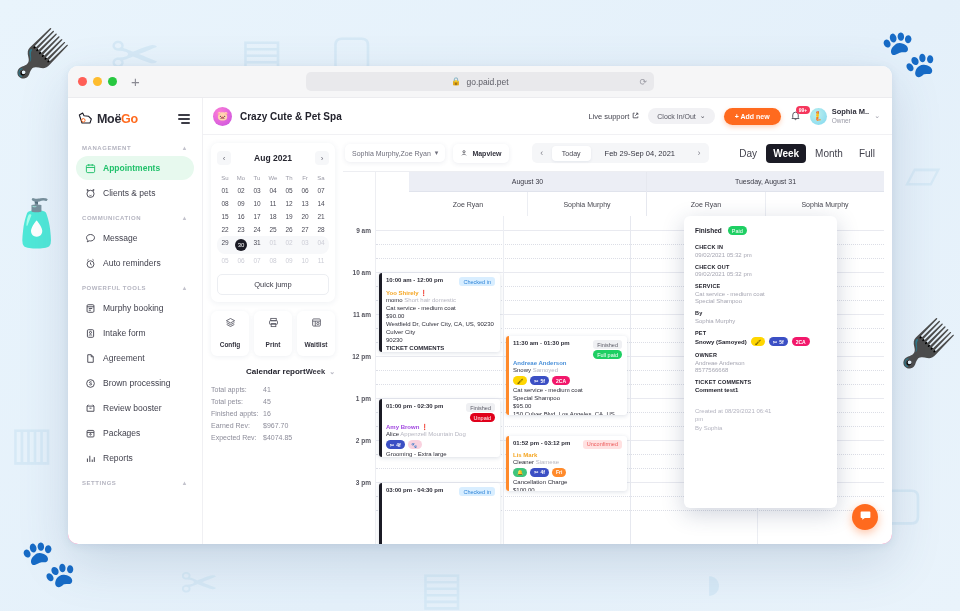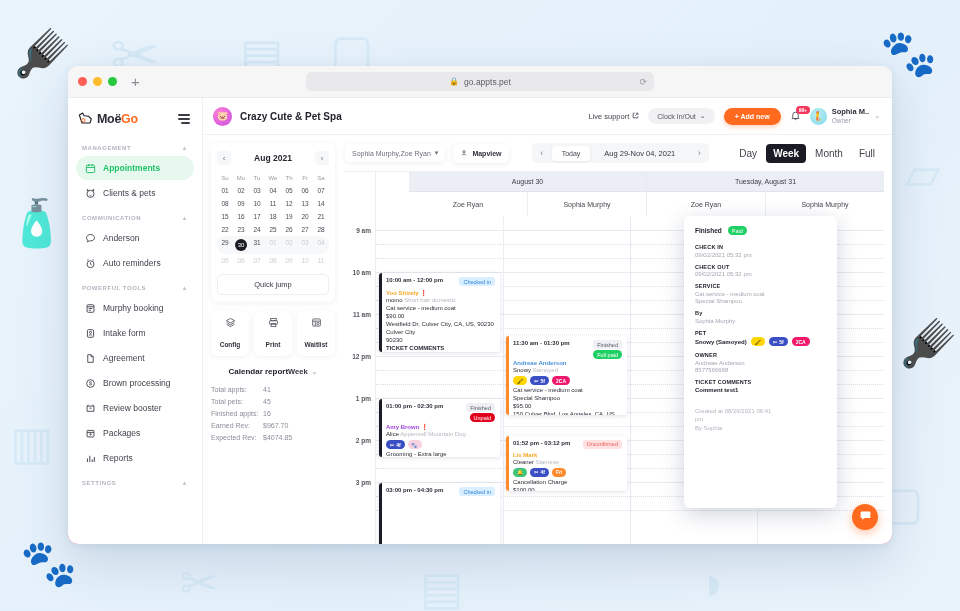--- a/index.html
+++ b/index.html
@@ -193,21 +193,21 @@
   }
   #tool3 { display: grid; grid-template-columns: repeat(3,1fr); gap: 5px; margin-top: 9px; }
   .toolcard {
     background: #fff; border-radius: 6px; box-shadow: 0 1px 5px rgba(40,60,100,.08);
     padding: 6px 2px 5px; text-align: center; cursor: pointer;
   }
   .toolcard .ti { font-size: 10px; color: #53535f; display: block; margin-bottom: 3px; }
   .toolcard .tl { font-size: 6.5px; color: #33333e; font-weight: 600; }
 
   #report { margin-top: 11px; }
-  #rephead { display: flex; align-items: center; justify-content: center; margin-bottom: 7px; }
+  #rephead { display: flex; align-items: center; justify-content: flex-end; margin-bottom: 7px; }
   #reptitle { font-size: 8px; font-weight: 700; color: #23232d; }
   #repsel { font-size: 7.5px; color: #33333e; font-weight: 600; display: flex; gap: 4px; align-items: center; cursor: pointer; }
   .repline { display: flex; justify-content: space-between; font-size: 7px; color: #8d8d9a; padding: 2.5px 0; }
   .repline b { color: #8d8d9a; font-weight: 400; width: 52px; text-align: left; }
 
   
   #schedwrap { flex: 1; min-width: 0; display: flex; flex-direction: column; padding: 8px 8px 0 0; }
   #schedtoolbar { display: flex; align-items: center; gap: 8px; padding: 0 2px 8px 2px; }
   .tb-chip {
     background: #fff; box-shadow: 0 1px 5px rgba(40,60,100,.09);
@@ -344,21 +344,21 @@
 
   <div id="chrome-bar">
     <div class="traffic">
       <span class="dot r"></span>
       <span class="dot y"></span>
       <span class="dot g"></span>
     </div>
     <span id="newtab">+</span>
     <div id="urlbar">
       <span class="lock-ico">🔒</span>
-      <span>go.appts.pet</span>
+      <span>go.paid.pet</span>
       <span id="reload">⟳</span>
     </div>
   </div>
 
   <div id="app">
 
     <div id="sidebar">
       <div id="brandrow">
         <div id="logo">
           <span class="mark">
@@ -406,21 +406,21 @@
           <span>COMMUNICATION</span>
           <span class="caret">▲</span>
         </div>
         <div class="nav-item">
           <span class="ico">
             <svg viewBox="0 0 16 16" fill="none" stroke="#3f3f4b" stroke-width="1.3">
                 <path d="M8 2.2c3.3 0 5.8 2 5.8 4.7S11.3 11.6 8 11.6c-.6 0-1.2-.1-1.7-.2l-3 1.5.8-2.3C3 9.7 2.2 8.4 2.2 6.9 2.2 4.2 4.7 2.2 8 2.2Z"></path>
                 <path d="M6 7h.01M8 7h.01M10 7h.01"></path>
               </svg>
           </span>
-          <span>Anderson</span>
+          <span>Message</span>
         </div>
         <div class="nav-item">
           <span class="ico">
             <svg viewBox="0 0 16 16" fill="none" stroke="#3f3f4b" stroke-width="1.3">
                 <circle cx="8" cy="9" r="5"></circle>
                 <path d="M8 6.5V9l1.8 1.2M3.2 3.4 5 2M12.8 3.4 11 2"></path>
               </svg>
           </span>
           <span>Auto reminders</span>
         </div>
@@ -695,21 +695,21 @@
                 <svg width="8" height="8" viewBox="0 0 16 16" fill="none" stroke="#32323d" stroke-width="1.3">
                     <circle cx="8" cy="5.4" r="2.2"></circle>
                     <path d="M4 12.6c.8-1.6 2.3-2.4 4-2.4s3.2.8 4 2.4"></path>
                   </svg>
               </span>
               <span>Mapview</span>
             </div>
             <div id="datenav">
               <span class="dn-arrow">‹</span>
               <span id="todaybtn">Today</span>
-              <span id="rangetxt">Aug 29-Nov 04, 2021</span>
+              <span id="rangetxt">Feb 29-Sep 04, 2021</span>
               <span class="dn-arrow">›</span>
             </div>
             <div id="viewswitch">
               <span class="vsw">Day</span>
               <span class="vsw on">Week</span>
               <span class="vsw">Month</span>
               <span class="vsw">Full</span>
             </div>
           </div>
 

